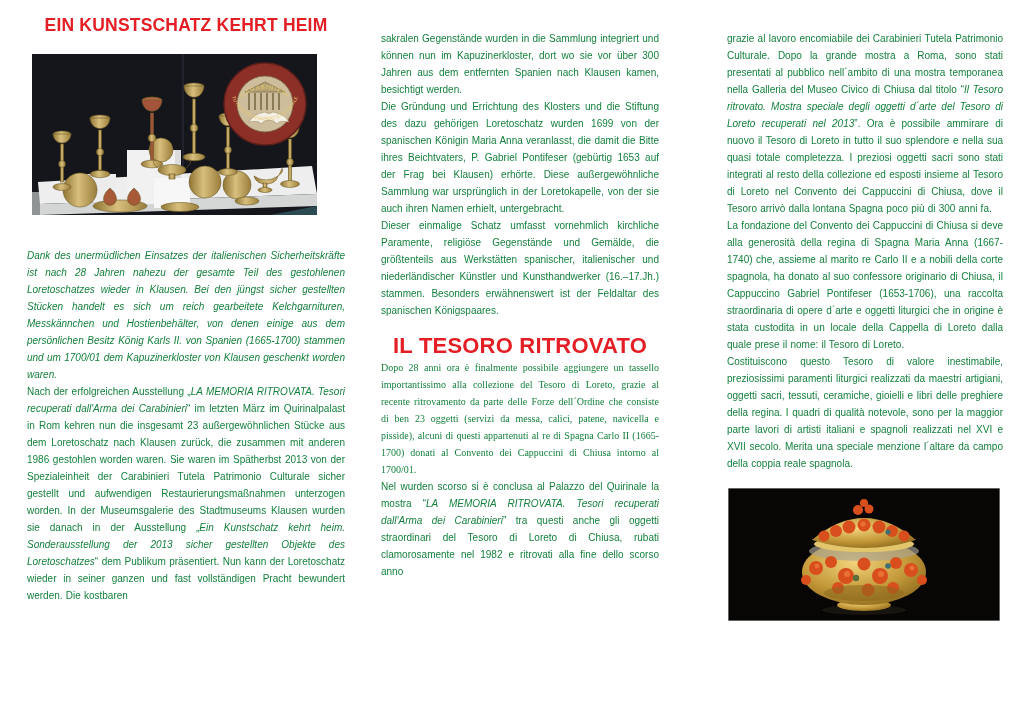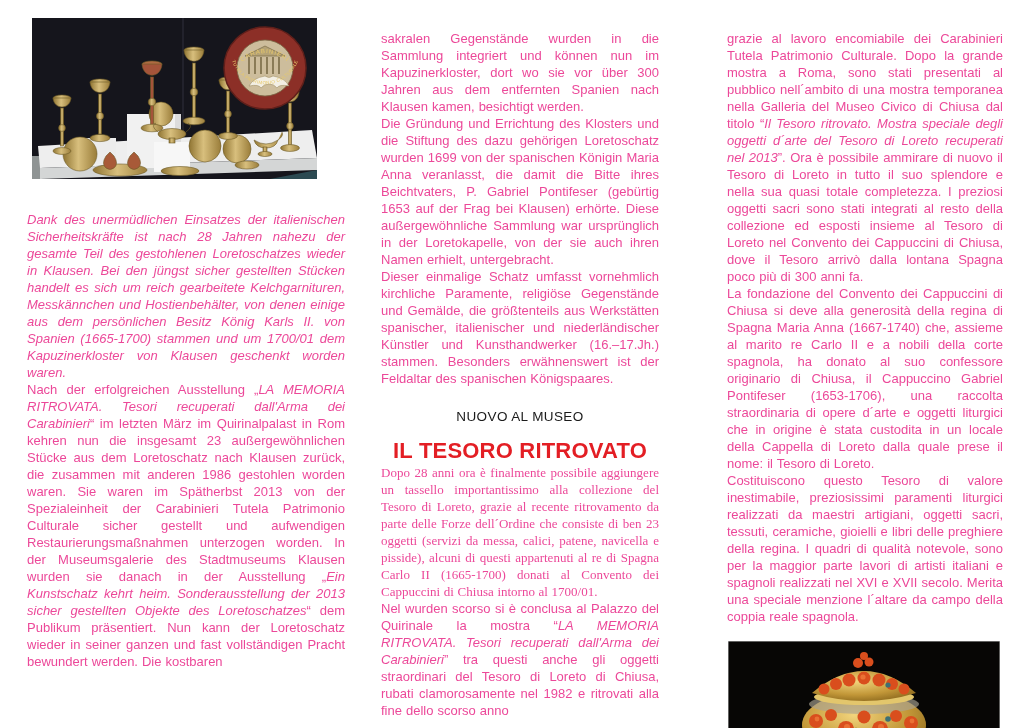--- a/index.html
+++ b/index.html
@@ -7,22 +7,22 @@
   body { background:#777; font-family:"Liberation Sans", sans-serif; }
   .page {
     position:relative; width:1030px; height:728px; margin:0 auto;
     background:#ffffff; overflow:hidden; color:#2e2e2e;
   }
   .col { position:absolute; top:0; }
   #col1 { left:27px;  width:318px; }
   #col2 { left:381px; width:278px; }
   #col3 { left:727px; width:276px; }
   p.body {
-    margin:0; font-size:13px; line-height:17px; text-align:justify;
-    color:#ec4899; word-spacing:0.4px; hyphens:auto; -webkit-hyphens:auto;
+    margin:0; font-size:10px; line-height:17px; text-align:justify;
+    color:#15803d; word-spacing:0.4px; hyphens:auto; -webkit-hyphens:auto;
   }
   p.body i { font-style:italic; }
   .kicker {
     margin:0; text-align:center; font-size:13.5px; font-weight:400;
     color:#1b1b1b; letter-spacing:0.4px;
   }
   .red-title {
     margin:0; text-align:center; font-size:17.5px; font-weight:700;
     color:#e31e24; letter-spacing:0.2px;
   }
@@ -38,20 +38,21 @@
   .mt-title2  { margin-top:14px; }
   .mt-p4 { margin-top:20px;font-family:Liberation Serif, serif; }
   .photo2 { display:block; margin:16px 0 0 1px; }
 </style>
 </head>
 <body>
 
 <div class="page">
 
   <div class="col" id="col1" lang="de">
+    <p class="red-title mt-title1">EIN KUNSTSCHATZ KEHRT HEIM</p>
 
     <svg class="photo1" width="285" height="161" viewBox="0 0 285 161">
       <defs>
         <linearGradient id="gold" x1="0" y1="0" x2="1" y2="0">
           <stop offset="0" stop-color="#8f7432"></stop>
             <stop offset="0.45" stop-color="#d8bf7d"></stop>
             <stop offset="1" stop-color="#9a7d3a"></stop>
         </linearGradient>
         <path id="sealTop" d="M 201,60 A 33 33 0 0 1 265,60"></path>
         <path id="sealBot" d="M 200,43 A 35 35 0 0 0 266,43"></path>
@@ -153,21 +154,20 @@
     </svg>
 
     <p class="body first-para">Dank des unermüdlichen Einsatzes der italienischen Sicherheitskräfte ist nach 28 Jahren nahezu der gesamte Teil des gestohlenen Loretoschatzes wieder in Klausen. Bei den jüngst sicher gestellten Stücken handelt es sich um reich gearbeitete Kelchgarnituren, Messkännchen und Hostienbehälter, von denen einige aus dem persönlichen Besitz König Karls II. von Spanien (1665-1700) stammen und um 1700/01 dem Kapuzinerkloster von Klausen geschenkt worden waren.</p>
     <p class="body mt-p"><span>Nach der erfolgreichen Ausstellung „</span><i>LA MEMORIA RITROVATA. Tesori recuperati dall'Arma dei Carabinieri</i><span>“ im letzten März im Quirinalpalast in Rom kehren nun die insgesamt 23 außergewöhnlichen Stücke aus dem Loretoschatz nach Klausen zurück, die zusammen mit anderen 1986 gestohlen worden waren. Sie waren im Spätherbst 2013 von der Spezialeinheit der Carabinieri Tutela Patrimonio Culturale sicher gestellt und aufwendigen Restaurierungsmaßnahmen unterzogen worden. In der Museumsgalerie des Stadtmuseums Klausen wurden sie danach in der Ausstellung „</span><i>Ein Kunstschatz kehrt heim. Sonderausstellung der 2013 sicher gestellten Objekte des Loretoschatzes</i><span>“ dem Publikum präsentiert. Nun kann der Loretoschatz wieder in seiner ganzen und fast vollständigen Pracht bewundert werden. Die kostbaren</span></p>
   </div>
 
   <div class="col" id="col2" lang="de">
     <p class="body first-para">sakralen Gegenstände wurden in die Sammlung integriert und können nun im Kapuzinerkloster, dort wo sie vor über 300 Jahren aus dem entfernten Spanien nach Klausen kamen, besichtigt werden.</p>
     <p class="body mt-p">Die Gründung und Errichtung des Klosters und die Stiftung des dazu gehörigen Loretoschatz wurden 1699 von der spanischen Königin Maria Anna veranlasst, die damit die Bitte ihres Beichtvaters, P. Gabriel Pontifeser (gebürtig 1653 auf der Frag bei Klausen) erhörte. Diese außergewöhnliche Sammlung war ursprünglich in der Loretokapelle, von der sie auch ihren Namen erhielt, untergebracht.</p>
     <p class="body mt-p">Dieser einmalige Schatz umfasst vornehmlich kirchliche Paramente, religiöse Gegenstände und Gemälde, die größtenteils aus Werkstätten spanischer, italienischer und niederländischer Künstler und Kunsthandwerker (16.–17.Jh.) stammen. Besonders erwähnenswert ist der Feldaltar des spanischen Königspaares.</p>
-    <p class="kicker mt-kicker2" lang="it">NUOVO AL MUSEO</p>
     <p class="red-title mt-title2" lang="it">IL TESORO RITROVATO</p>
     <p class="body mt-p4" lang="it">Dopo 28 anni ora è finalmente possibile aggiungere un tassello importantissimo alla collezione del Tesoro di Loreto, grazie al recente ritrovamento da parte delle Forze dell´Ordine che consiste di ben 23 oggetti (servizi da messa, calici, patene, navicella e pisside), alcuni di questi appartenuti al re di Spagna Carlo II (1665-1700) donati al Convento dei Cappuccini di Chiusa intorno al 1700/01.</p>
     <p class="body mt-p" lang="it"><span>Nel wurden scorso si è conclusa al Palazzo del Quirinale la mostra “</span><i>LA MEMORIA RITROVATA. Tesori recuperati dall'Arma dei Carabinieri</i><span>” tra questi anche gli oggetti straordinari del Tesoro di Loreto di Chiusa, rubati clamorosamente nel 1982 e ritrovati alla fine dello scorso anno</span></p>
   </div>
 
   <div class="col" id="col3" lang="it">
     <p class="body first-para"><span>grazie al lavoro encomiabile dei Carabinieri Tutela Patrimonio Culturale. Dopo la grande mostra a Roma, sono stati presentati al pubblico nell´ambito di una mostra temporanea nella Galleria del Museo Civico di Chiusa dal titolo “</span><i>Il Tesoro ritrovato. Mostra speciale degli oggetti d´arte del Tesoro di Loreto recuperati nel 2013</i><span>”. Ora è possibile ammirare di nuovo il Tesoro di Loreto in tutto il suo splendore e nella sua quasi totale completezza. I preziosi oggetti sacri sono stati integrati al resto della collezione ed esposti insieme al Tesoro di Loreto nel Convento dei Cappuccini di Chiusa, dove il Tesoro arrivò dalla lontana Spagna poco più di 300 anni fa.</span></p>
     <p class="body mt-p">La fondazione del Convento dei Cappuccini  di Chiusa si deve alla generosità della regina di Spagna Maria Anna (1667-1740) che, assieme al marito re Carlo II e a nobili della corte spagnola, ha donato al suo confessore originario di Chiusa, il Cappuccino Gabriel Pontifeser (1653-1706), una raccolta straordinaria di opere d´arte e oggetti liturgici che in origine è stata custodita in un locale della Cappella di Loreto dalla quale prese il nome: il Tesoro di Loreto.</p>
     <p class="body mt-p">Costituiscono questo Tesoro di valore inestimabile, preziosissimi paramenti liturgici realizzati da maestri artigiani, oggetti sacri, tessuti, ceramiche, gioielli e libri delle preghiere della regina. I quadri di qualità notevole, sono per la maggior parte lavori di artisti italiani e spagnoli realizzati nel XVI e XVII secolo. Merita una speciale menzione l´altare da campo della coppia reale spagnola.</p>
 

